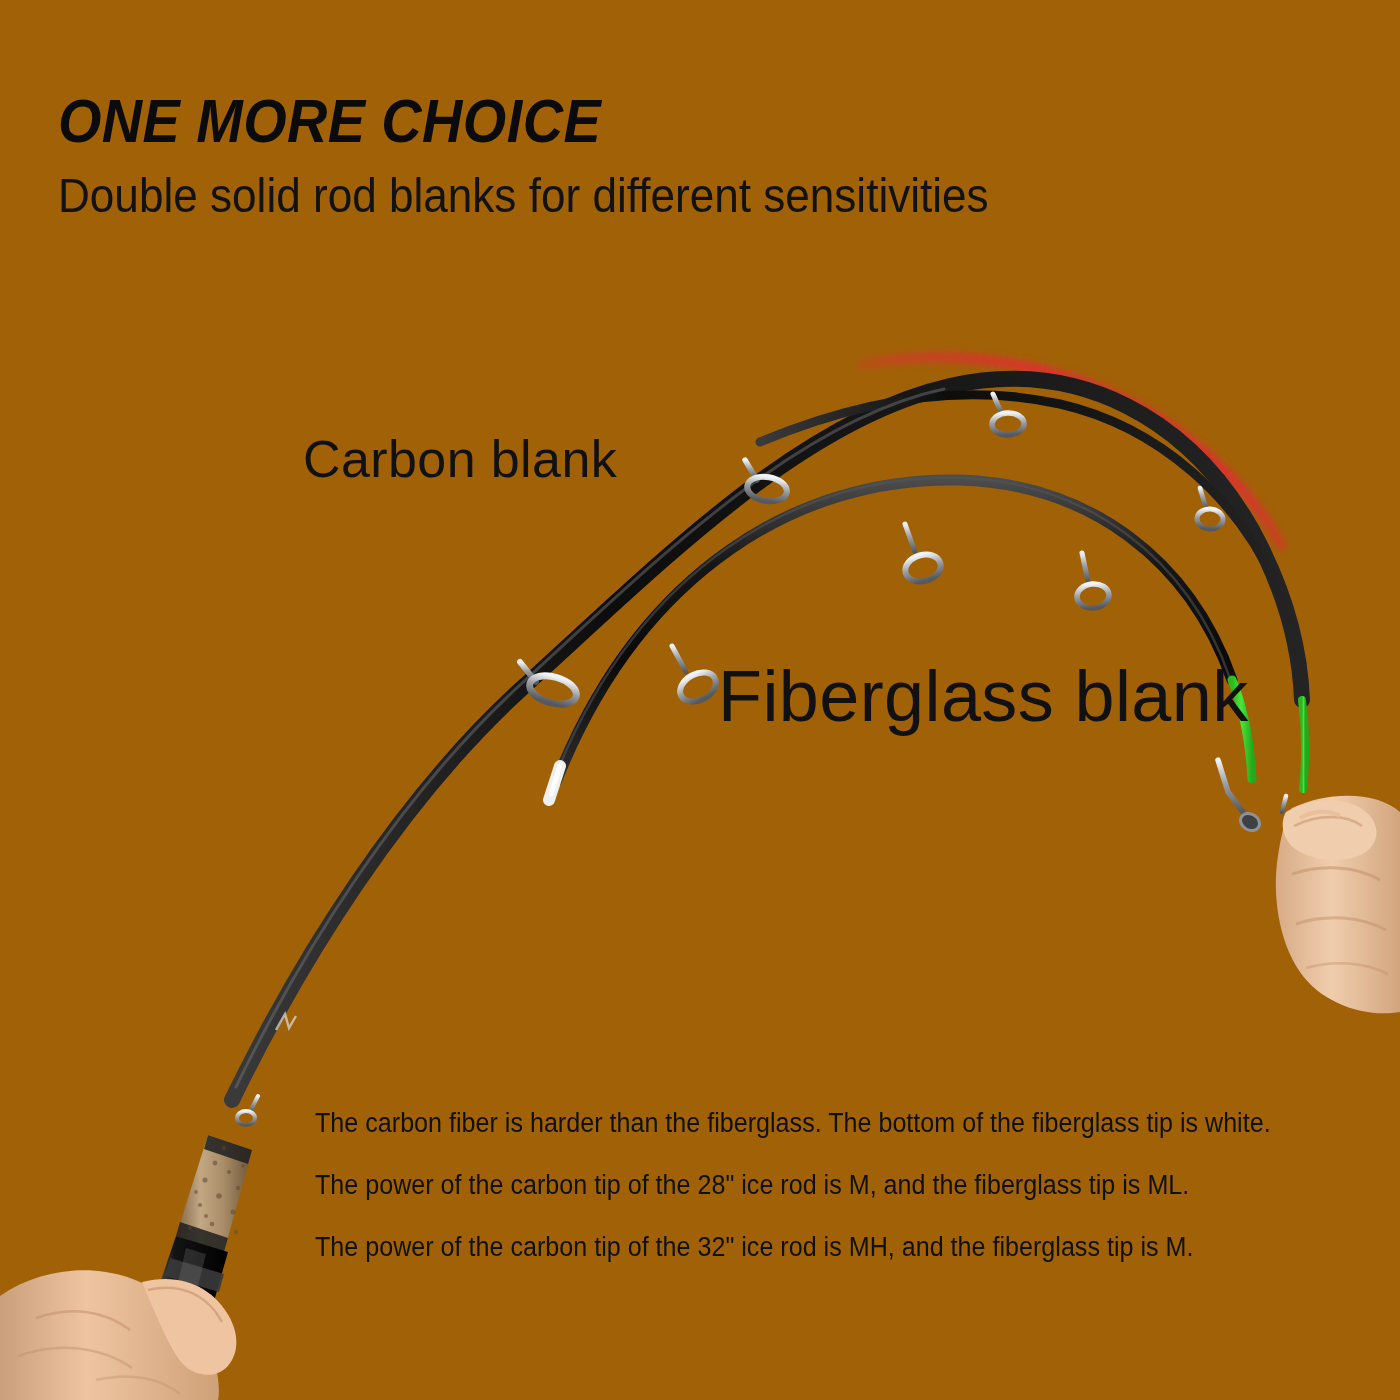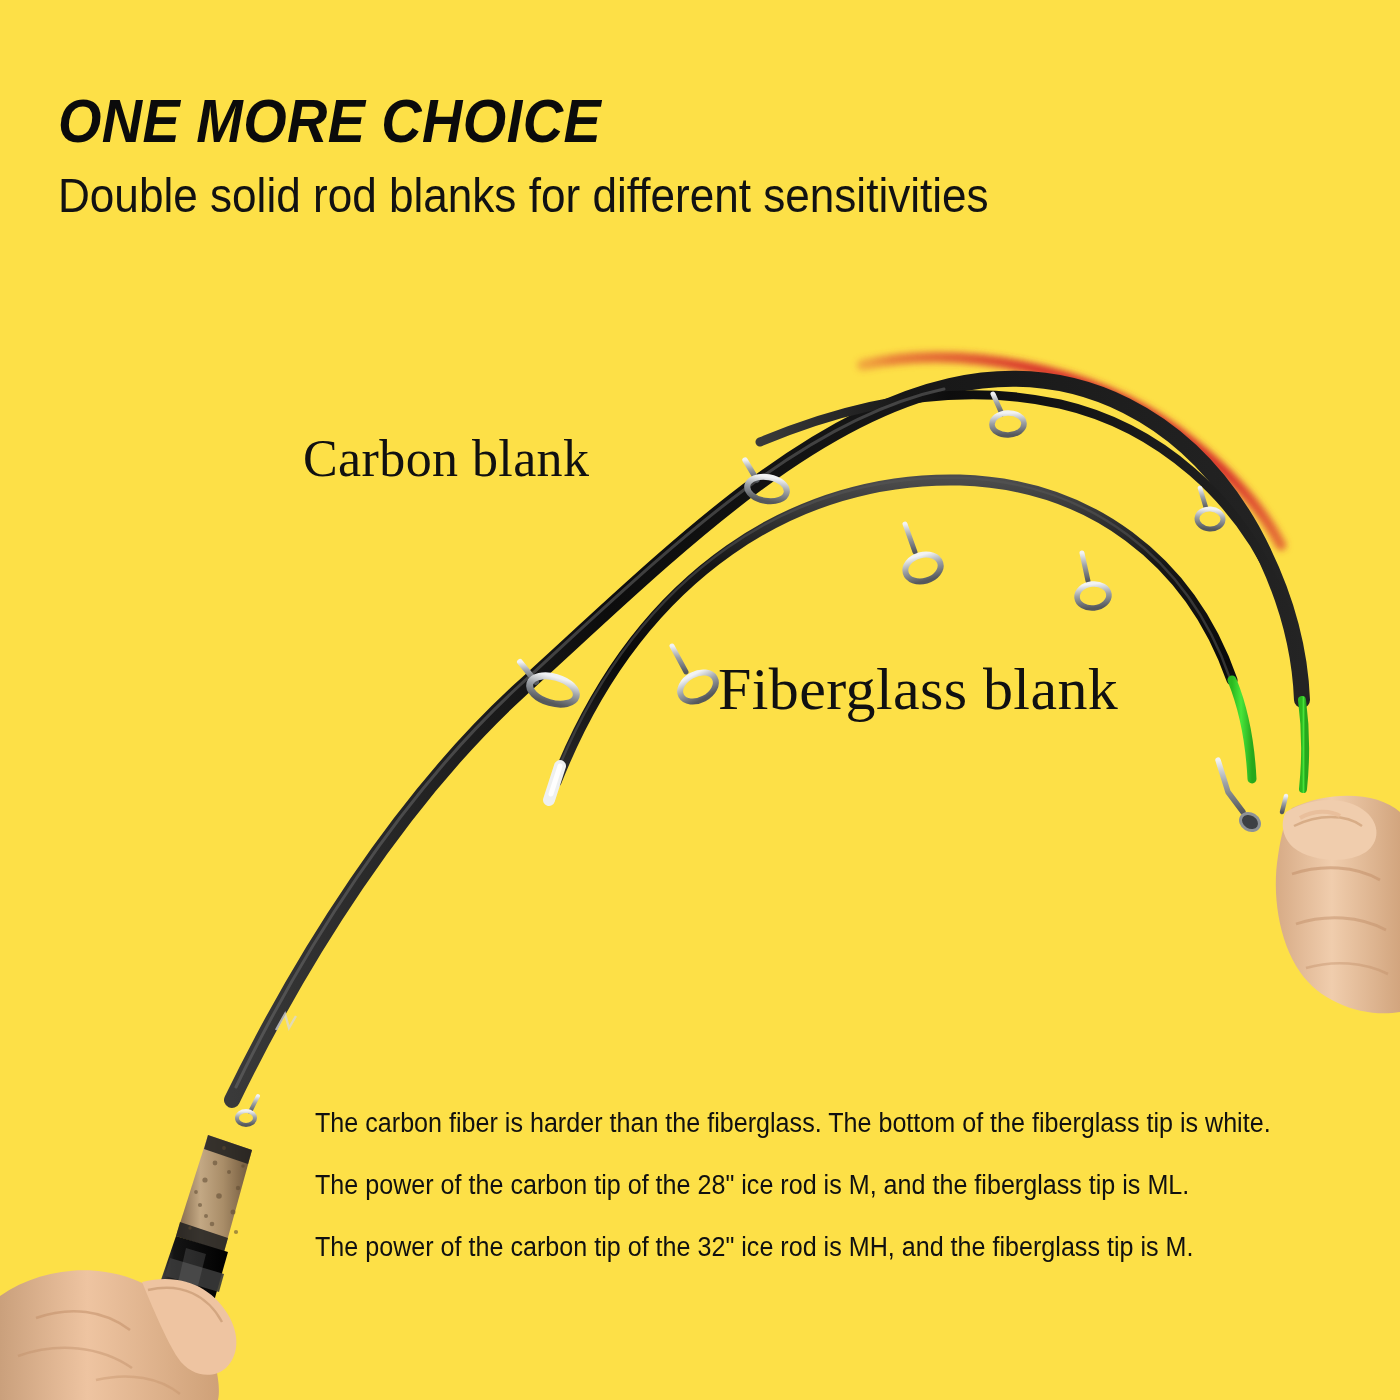--- a/index.html
+++ b/index.html
@@ -3,21 +3,21 @@
 <meta charset="utf-8">
 <style>
   html,body{margin:0;padding:0;}
   body{
     width:1400px;height:1400px;
     background:#ffffff;
     font-family:"Liberation Sans", sans-serif;
     overflow:hidden;
     position:relative;
   }
-  #stage{position:relative;width:1400px;height:1400px;background:#fde047;}
+  #stage{position:relative;width:1400px;height:1400px;background:#a16207;}
 
   
   .headline-block{position:absolute;left:58px;top:88px;}
   .headline{
     font-family:"Liberation Sans", sans-serif;
     font-weight:700;font-style:italic;
     font-size:62px;line-height:66px;
     letter-spacing:0.5px;
     color:#0b0b0b;
     transform:scaleX(0.90);
@@ -32,28 +32,28 @@
     color:#121212;
     transform:scaleX(0.90);
     transform-origin:left top;
     white-space:nowrap;
     margin:14px 0 0 0;
   }
 
   
   .rod-label{
     position:absolute;
-    font-family:Liberation Serif, serif;
+    font-family:Liberation Sans, sans-serif;
     font-weight:400;
     color:#111;
     white-space:nowrap;
     letter-spacing:0.4px;
   }
   #label-carbon{left:303px;top:429px;font-size:52px;}
-  #label-fiberglass{left:718px;top:655px;font-size:60px;}
+  #label-fiberglass{left:718px;top:655px;font-size:72px;}
 
   
   .notes{position:absolute;left:315px;top:1108px;width:1040px;}
   .note-line{
     font-family:"Liberation Sans", sans-serif;
     font-weight:400;
     font-size:27px;
     line-height:30px;
     color:#101010;
     white-space:nowrap;

